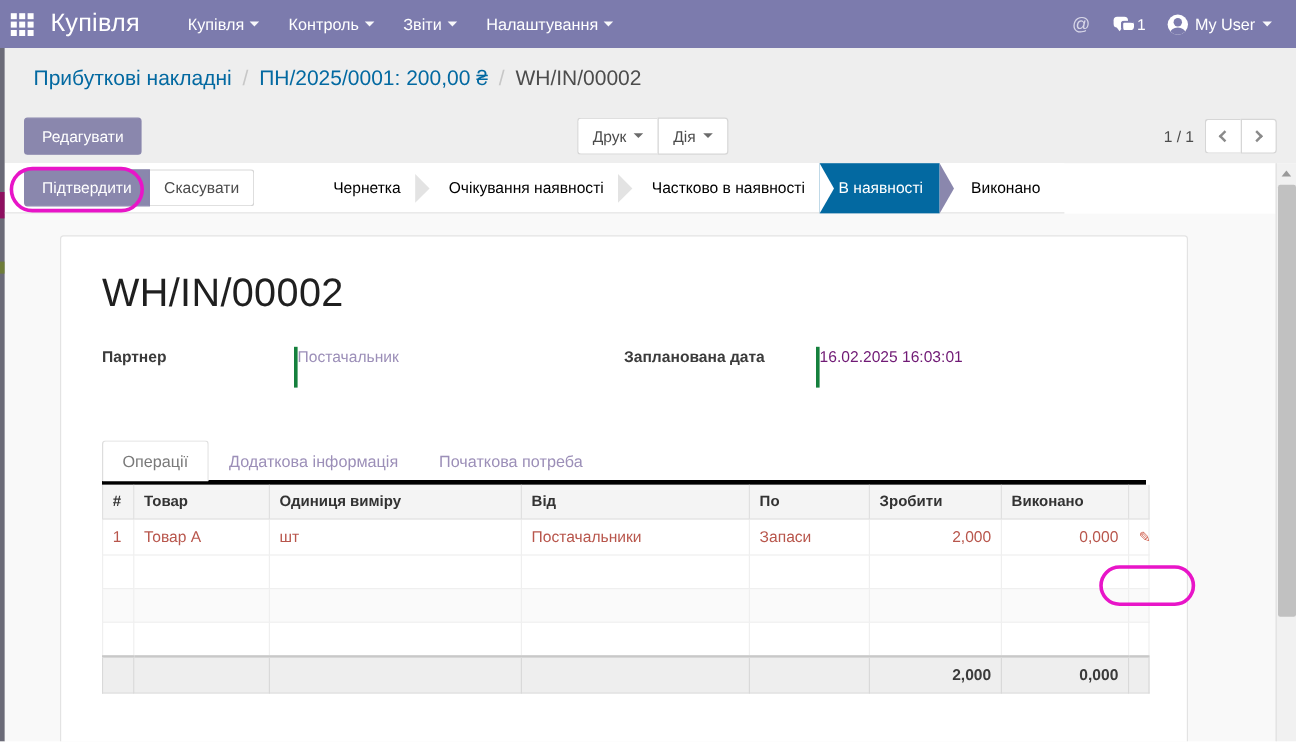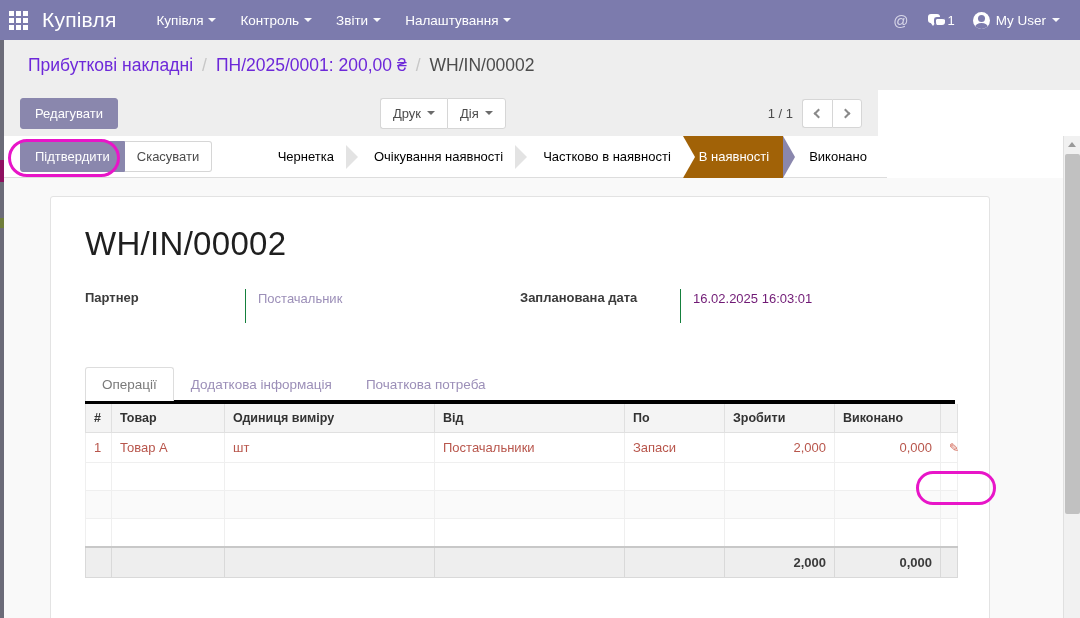--- a/index.html
+++ b/index.html
@@ -62,27 +62,27 @@
   .user-wrap { display:flex; align-items:center; gap:6px; padding:5px 8px; cursor:pointer; font-size:13.5px; }
   .avatar-sm { width:17px; height:17px; border-radius:50%; background:#fff; position:relative; overflow:hidden; }
   .avatar-sm:before { content:""; position:absolute; left:5px; top:3px; width:7px; height:7px; border-radius:50%; background:#7c7bad; }
   .avatar-sm:after { content:""; position:absolute; left:2px; top:11px; width:13px; height:9px; border-radius:50% 50% 0 0; background:#7c7bad; }
 
   
   .crumb-bar {
     position:absolute; left:4px; top:40px; width:1076px; height:50px;
     background:#eeeeee; display:flex; align-items:center; padding-left:24px;
   }
-  .crumb { font-size:17.5px; color:#6d28d9; cursor:pointer; white-space:nowrap; }
+  .crumb { font-size:17.5px; color:#0369a1; cursor:pointer; white-space:nowrap; }
   .crumb.active { color:#4c4c4c; cursor:default; }
   .crumb-sep { font-size:17.5px; color:#c7c7c7; margin:0 9px; }
 
   
   .control-bar {
-    position:absolute; left:4px; top:90px; width:874px; height:46px;
+    position:absolute; left:4px; top:90px; width:1076px; height:46px;
     background:#eeeeee; display:flex; align-items:center; padding:0 16px 0 16px;
   }
   .btn {
     font-family:"Liberation Sans", sans-serif;
     font-size:13px; border-radius:3px; cursor:pointer; white-space:nowrap;
   }
   .btn-primary {
     background:#8a87ad; color:#fff; border:1px solid #8a87ad;
     padding:7px 14px;
   }
@@ -147,21 +147,21 @@
   .st-arrow {
     width:16px; height:42px; position:relative; flex:0 0 16px;
   }
   .st-arrow:before {
     content:""; position:absolute; left:0; top:9px;
     width:0; height:0;
     border-top:12px solid transparent; border-bottom:12px solid transparent;
     border-left:12px solid #e3e3e3;
   }
   .st-step.done {
-    background:#a16207; color:#ffffff; padding-left:16px; padding-right:14px;
+    background:#0369a1; color:#ffffff; padding-left:16px; padding-right:14px;
   }
   .st-step.done:before {
     content:""; position:absolute; left:-0px; top:0;
     border-top:21px solid transparent; border-bottom:21px solid transparent;
     border-left:12px solid #ffffff; left:0;
   }
   .st-step.done:after {
     content:""; position:absolute; right:-12px; top:0;
     border-top:21px solid transparent; border-bottom:21px solid transparent;
     border-left:12px solid #8a87ad;
@@ -185,21 +185,21 @@
 
   .field-grid { display:flex; gap:0; }
   .field-col { width:460px; }
   .field-col + .field-col { padding-left:0px; }
   .field-row { display:flex; margin-bottom:12px; }
   .field-label {
     font-size:13px; font-weight:bold; color:#3b3b3b; width:160px;
     line-height:1.45; padding-right:10px;
   }
   .field-val-wrap {
-    border-left:1px solid #15803d; padding-left:12px; min-height:34px; flex:1;
+    border-left:3px solid #15803d; min-height:34px; flex:1;
   }
   .field-value { font-size:13px; color:#701a75; line-height:1.45; }
   .field-value.link { color:#9c8fb8; cursor:pointer; }
 
   .spacer-lines { height:18px; }
 
   
   .notebook { margin-top:14px; }
   .tabs { display:flex; border-bottom:4px solid #000000; }
   .tab {

